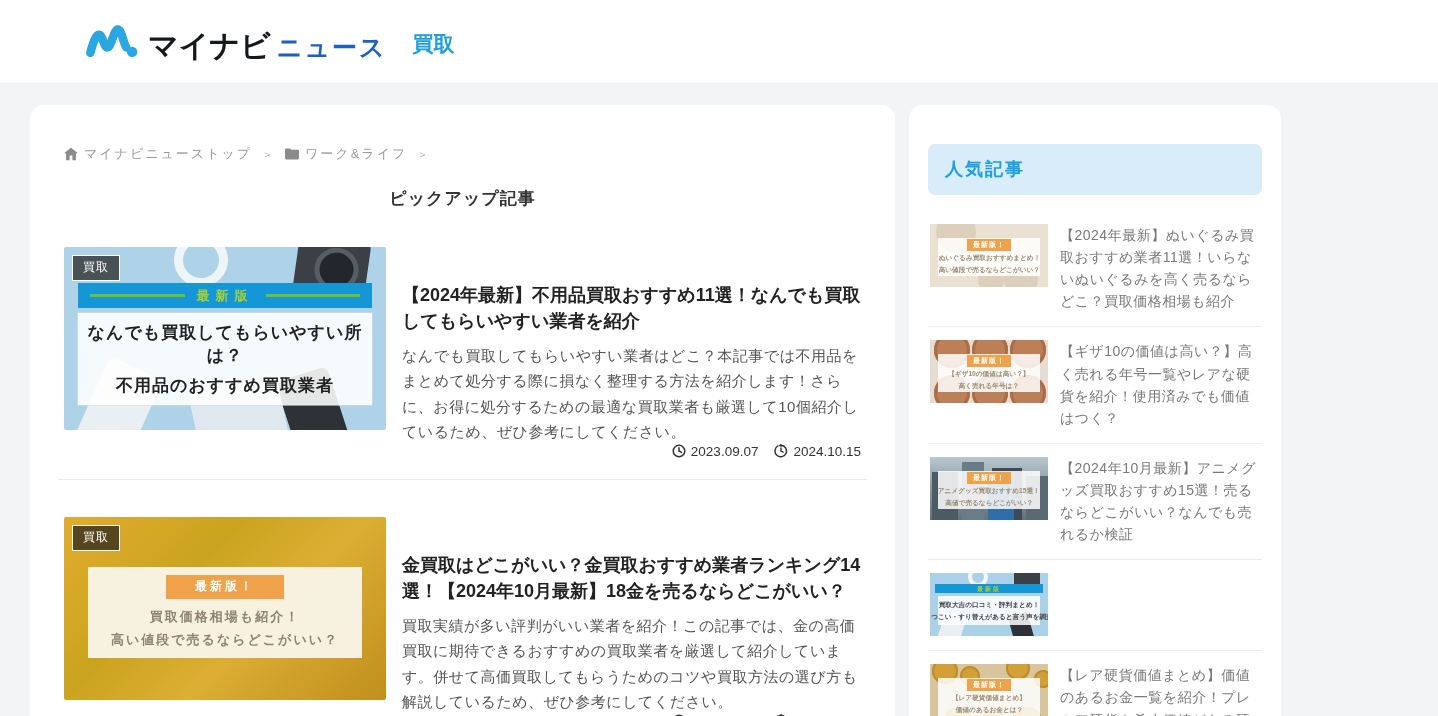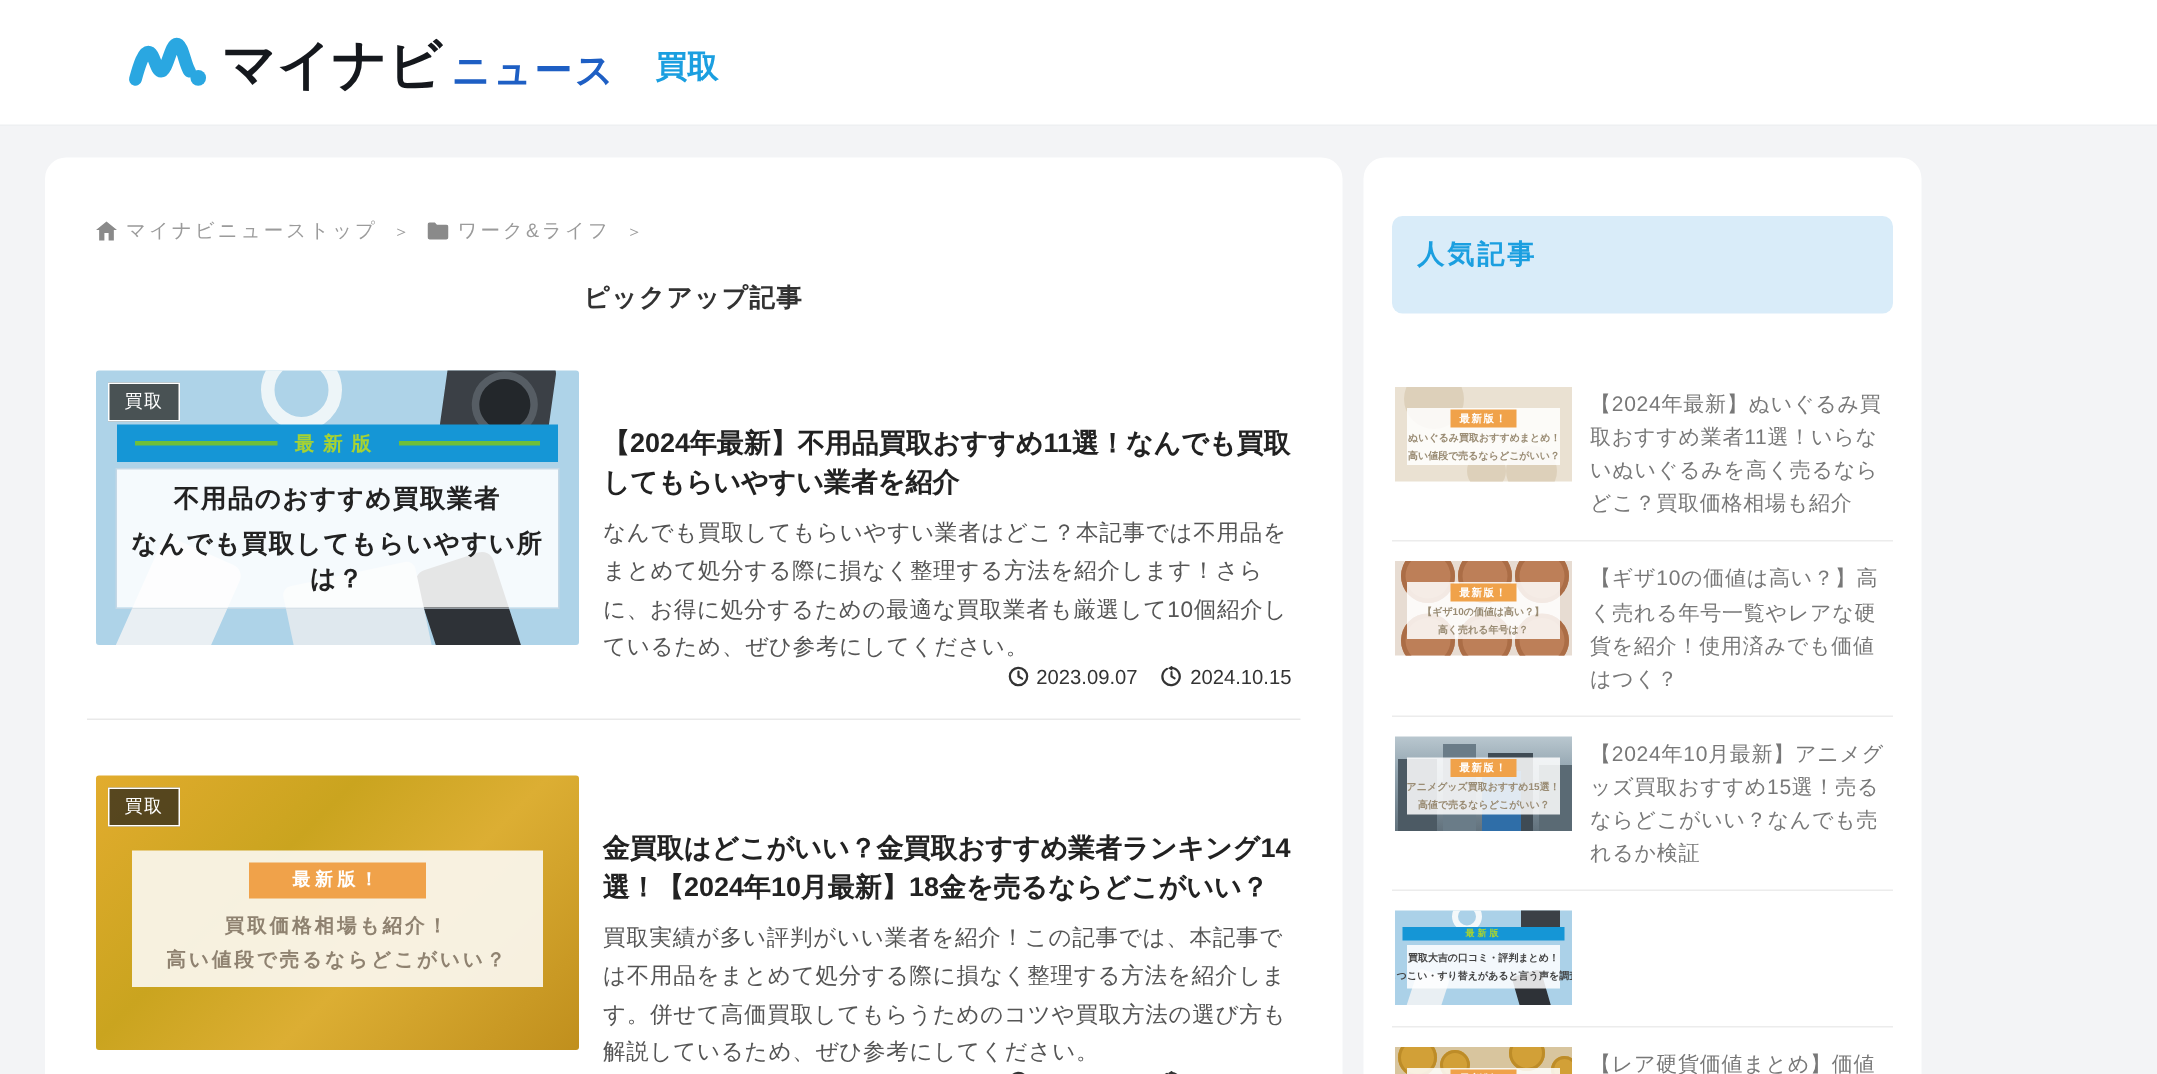--- a/index.html
+++ b/index.html
@@ -10,21 +10,21 @@
     color: #333;
   }
 
   
   .site-header {
     height: 84px; background: #fff; border-bottom: 1px solid #eef0f2;
     display: flex; align-items: center; padding-left: 84px;
   }
   .logo { display: flex; align-items: flex-end; gap: 6px; text-decoration: none; cursor: pointer; }
   .logo-wave { display: block; margin-right: 4px; }
-  .brand-main { font-size: 36px; font-weight: 800; color: #15181d; letter-spacing: 0px; line-height: 1; }
+  .brand-main { font-size: 30px; font-weight: 800; color: #15181d; letter-spacing: 0px; line-height: 1; }
   .brand-sub  { font-size: 25px; font-weight: 800; color: #1e5fc4; letter-spacing: 2px; line-height: 1.05; }
   .nav-kaitori {
     margin-left: 26px; font-size: 21px; font-weight: 800; color: #1b9fe0;
     text-decoration: none; cursor: pointer; align-self: center; padding-top: 4px;
   }
 
   
   .page { display: flex; gap: 14px; padding: 21px 0 0 30px; align-items: flex-start; }
   .card { background: #fff; border-radius: 14px; }
   .main-card { width: 865px; min-height: 760px; padding: 40px 28px 10px; }
@@ -83,22 +83,22 @@
     display: flex; flex-direction: column; align-items: center; justify-content: center; gap: 5px;
   }
   .orange-banner {
     background: #f0a24a; color: #fff; font-size: 12px; font-weight: 800;
     padding: 3px 0 4px; width: 118px; text-align: center; letter-spacing: 3px; margin-bottom: 4px;
   }
   .cream-line { font-size: 13px; font-weight: 800; color: #8f8270; letter-spacing: 2px; }
 
   
   .sidebar-header {
-    background: #d9ecf9; border-radius: 7px; padding: 13px 17px 28px;
-    color: #1b9fe0; font-size: 18px; font-weight: 800; letter-spacing: 2px; margin-bottom: 36px;
+    background: #d9ecf9; border-radius: 7px; padding: 13px 17px 14px;
+    color: #1b9fe0; font-size: 18px; font-weight: 800; letter-spacing: 2px; margin-bottom: 16px;
   }
   .side-item { display: flex; gap: 12px; padding: 13px 2px 14px; border-bottom: 1px solid #ececec; cursor: pointer; }
   .stitle { font-size: 14px; color: #787878; line-height: 1.58; letter-spacing: 0.5px; }
   .sthumb { position: relative; width: 118px; height: 63px; flex-shrink: 0; overflow: hidden; }
   .sbox {
     position: absolute; top: 14px; bottom: 11px; left: 8px; right: 8px; z-index: 2;
     background: rgba(255,255,255,0.85);
     display: flex; flex-direction: column; align-items: center; justify-content: center; gap: 2px;
   }
   .sbanner { background: #f0a24a; color: #fff; font-size: 7px; font-weight: 700; width: 44px; text-align: center; padding: 1px 0; letter-spacing: 1px; }
@@ -166,22 +166,22 @@
         <span class="deco d-phone1"></span>
         <span class="deco d-phone2"></span>
         <span class="deco d-pad"></span>
         <span class="badge">買取</span>
         <div class="band">
           <i class="hline"></i>
             <span class="band-label">最新版</span>
             <i class="hline"></i>
         </div>
         <div class="overlay-box">
+          <span>なんでも買取してもらいやすい所は？</span>
           <span>不用品のおすすめ買取業者</span>
-          <span>なんでも買取してもらいやすい所は？</span>
         </div>
       </div>
       <div class="article-body">
         <h3 class="article-title">【2024年最新】不用品買取おすすめ11選！なんでも買取してもらいやすい業者を紹介</h3>
         <p class="article-excerpt">なんでも買取してもらいやすい業者はどこ？本記事では不用品をまとめて処分する際に損なく整理する方法を紹介します！さらに、お得に処分するための最適な買取業者も厳選して10個紹介しているため、ぜひ参考にしてください。</p>
         <div class="article-dates">
           <span class="date">
             <svg class="icon-14" viewBox="0 0 16 16">
               <circle cx="8" cy="8" r="6.6" fill="none" stroke="#333" stroke-width="1.7"></circle>
               <path d="M8 4.2 L8 8 L10.8 9.6" fill="none" stroke="#333" stroke-width="1.7" stroke-linecap="round"></path>
@@ -204,21 +204,21 @@
       <div class="thumb thumb-gold">
         <span class="badge">買取</span>
         <div class="cream-box">
           <span class="orange-banner">最新版！</span>
           <span class="cream-line">買取価格相場も紹介！</span>
           <span class="cream-line">高い値段で売るならどこがいい？</span>
         </div>
       </div>
       <div class="article-body">
         <h3 class="article-title">金買取はどこがいい？金買取おすすめ業者ランキング14選！【2024年10月最新】18金を売るならどこがいい？</h3>
-        <p class="article-excerpt">買取実績が多い評判がいい業者を紹介！この記事では、本記事では不用品をまとめて処分する際に損なく整理する方法を紹介します。併せて高価買取してもらうためのコツや買取方法の選び方も解説しているため、ぜひ参考にしてください。</p>
+        <p class="article-excerpt">買取実績が多い評判がいい業者を紹介！この記事では、金の高価買取に期待できるおすすめの買取業者を厳選して紹介しています。併せて高価買取してもらうためのコツや買取方法の選び方も解説しているため、ぜひ参考にしてください。</p>
         <div class="article-dates">
           <span class="date">
             <svg class="icon-14" viewBox="0 0 16 16">
               <circle cx="8" cy="8" r="6.6" fill="none" stroke="#333" stroke-width="1.7"></circle>
               <path d="M8 4.2 L8 8 L10.8 9.6" fill="none" stroke="#333" stroke-width="1.7" stroke-linecap="round"></path>
             </svg>
             <span>2023.08.28</span>
           </span>
           <span class="date">
             <svg class="icon-14" viewBox="0 0 16 16">

